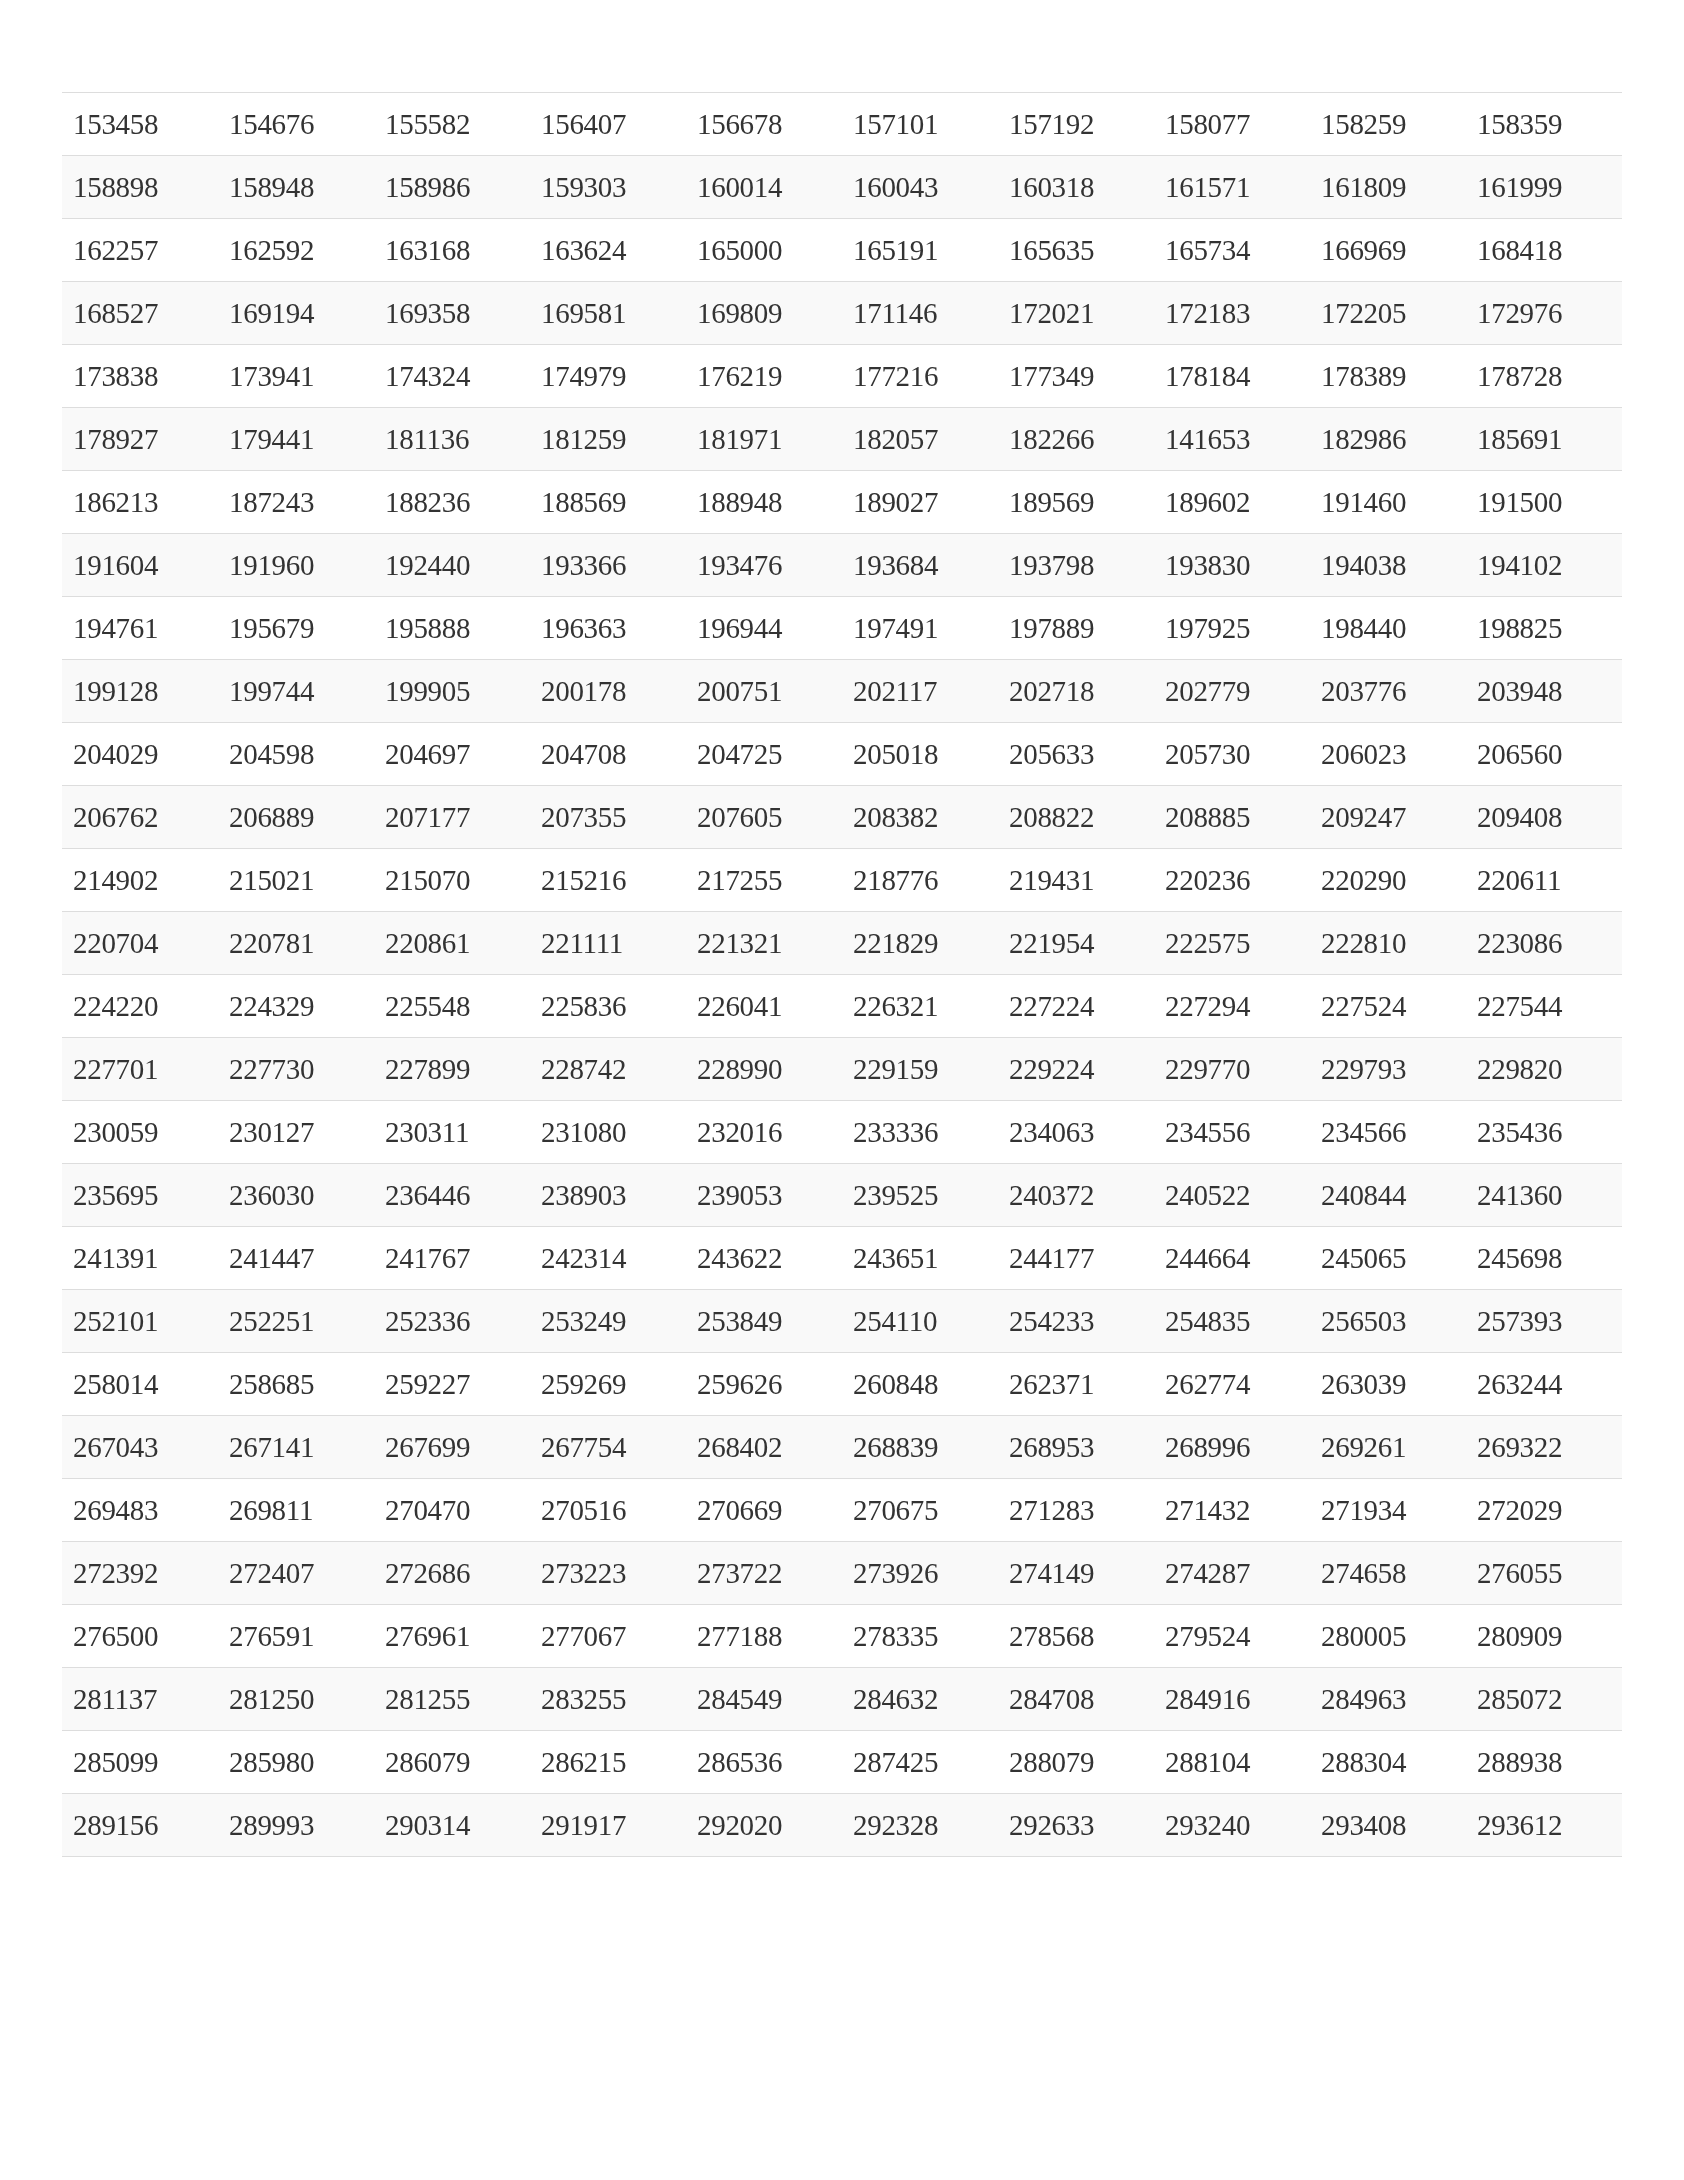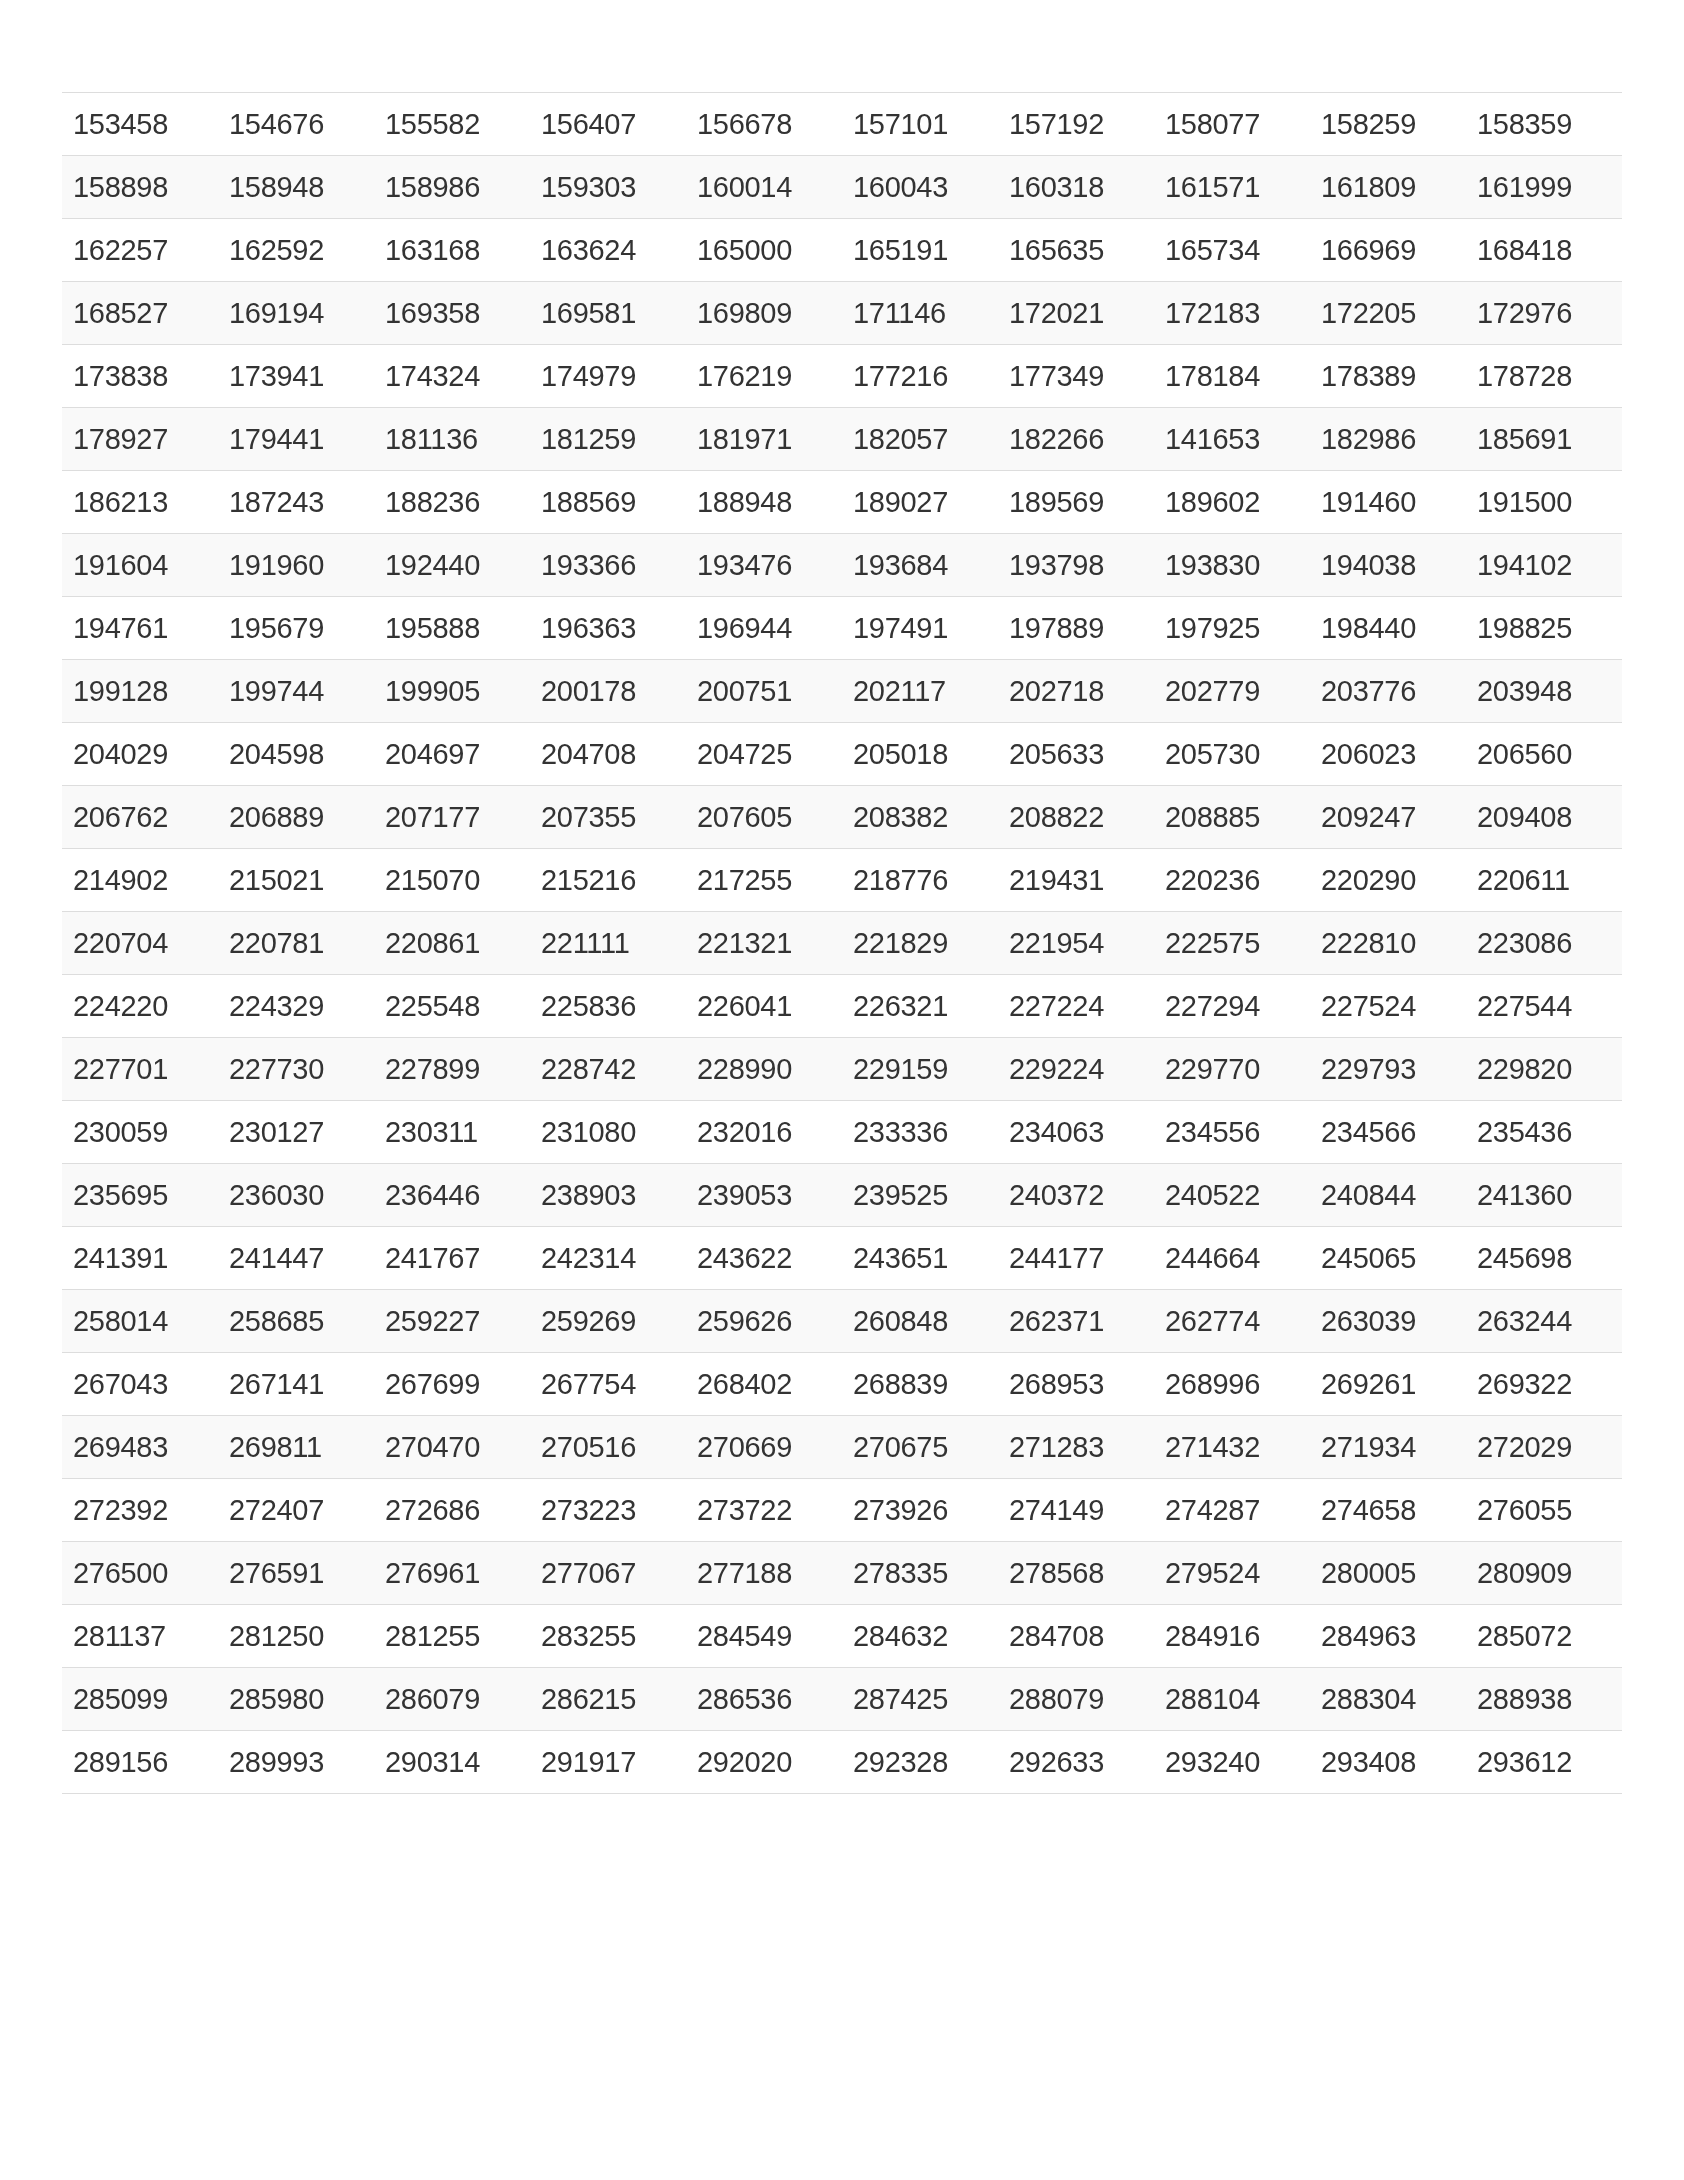--- a/index.html
+++ b/index.html
@@ -18,20 +18,21 @@
     position: absolute;
     left: 62px;
     top: 92px;
     width: 1560px;
   }
   table.numbers {
     width: 100%;
     border-collapse: collapse;
     table-layout: fixed;
     border-top: 1.7px solid #dddddd;
+    font-family: Liberation Serif, serif;
   }
   table.numbers td {
     height: 62px;
     padding: 0 0 0 11px;
     font-size: 29px;
     line-height: 1;
     vertical-align: middle;
     border-bottom: 1.7px solid #dddddd;
     white-space: nowrap;
     letter-spacing: -0.3px;
@@ -268,20 +269,32 @@
           <td>241767</td>
           <td>242314</td>
           <td>243622</td>
           <td>243651</td>
           <td>244177</td>
           <td>244664</td>
           <td>245065</td>
           <td>245698</td>
         </tr>
         <tr>
+          <td>252101</td>
+          <td>252251</td>
+          <td>252336</td>
+          <td>253249</td>
+          <td>253849</td>
+          <td>254110</td>
+          <td>254233</td>
+          <td>254835</td>
+          <td>256503</td>
+          <td>257393</td>
+        </tr>
+        <tr>
           <td>258014</td>
           <td>258685</td>
           <td>259227</td>
           <td>259269</td>
           <td>259626</td>
           <td>260848</td>
           <td>262371</td>
           <td>262774</td>
           <td>263039</td>
           <td>263244</td>

